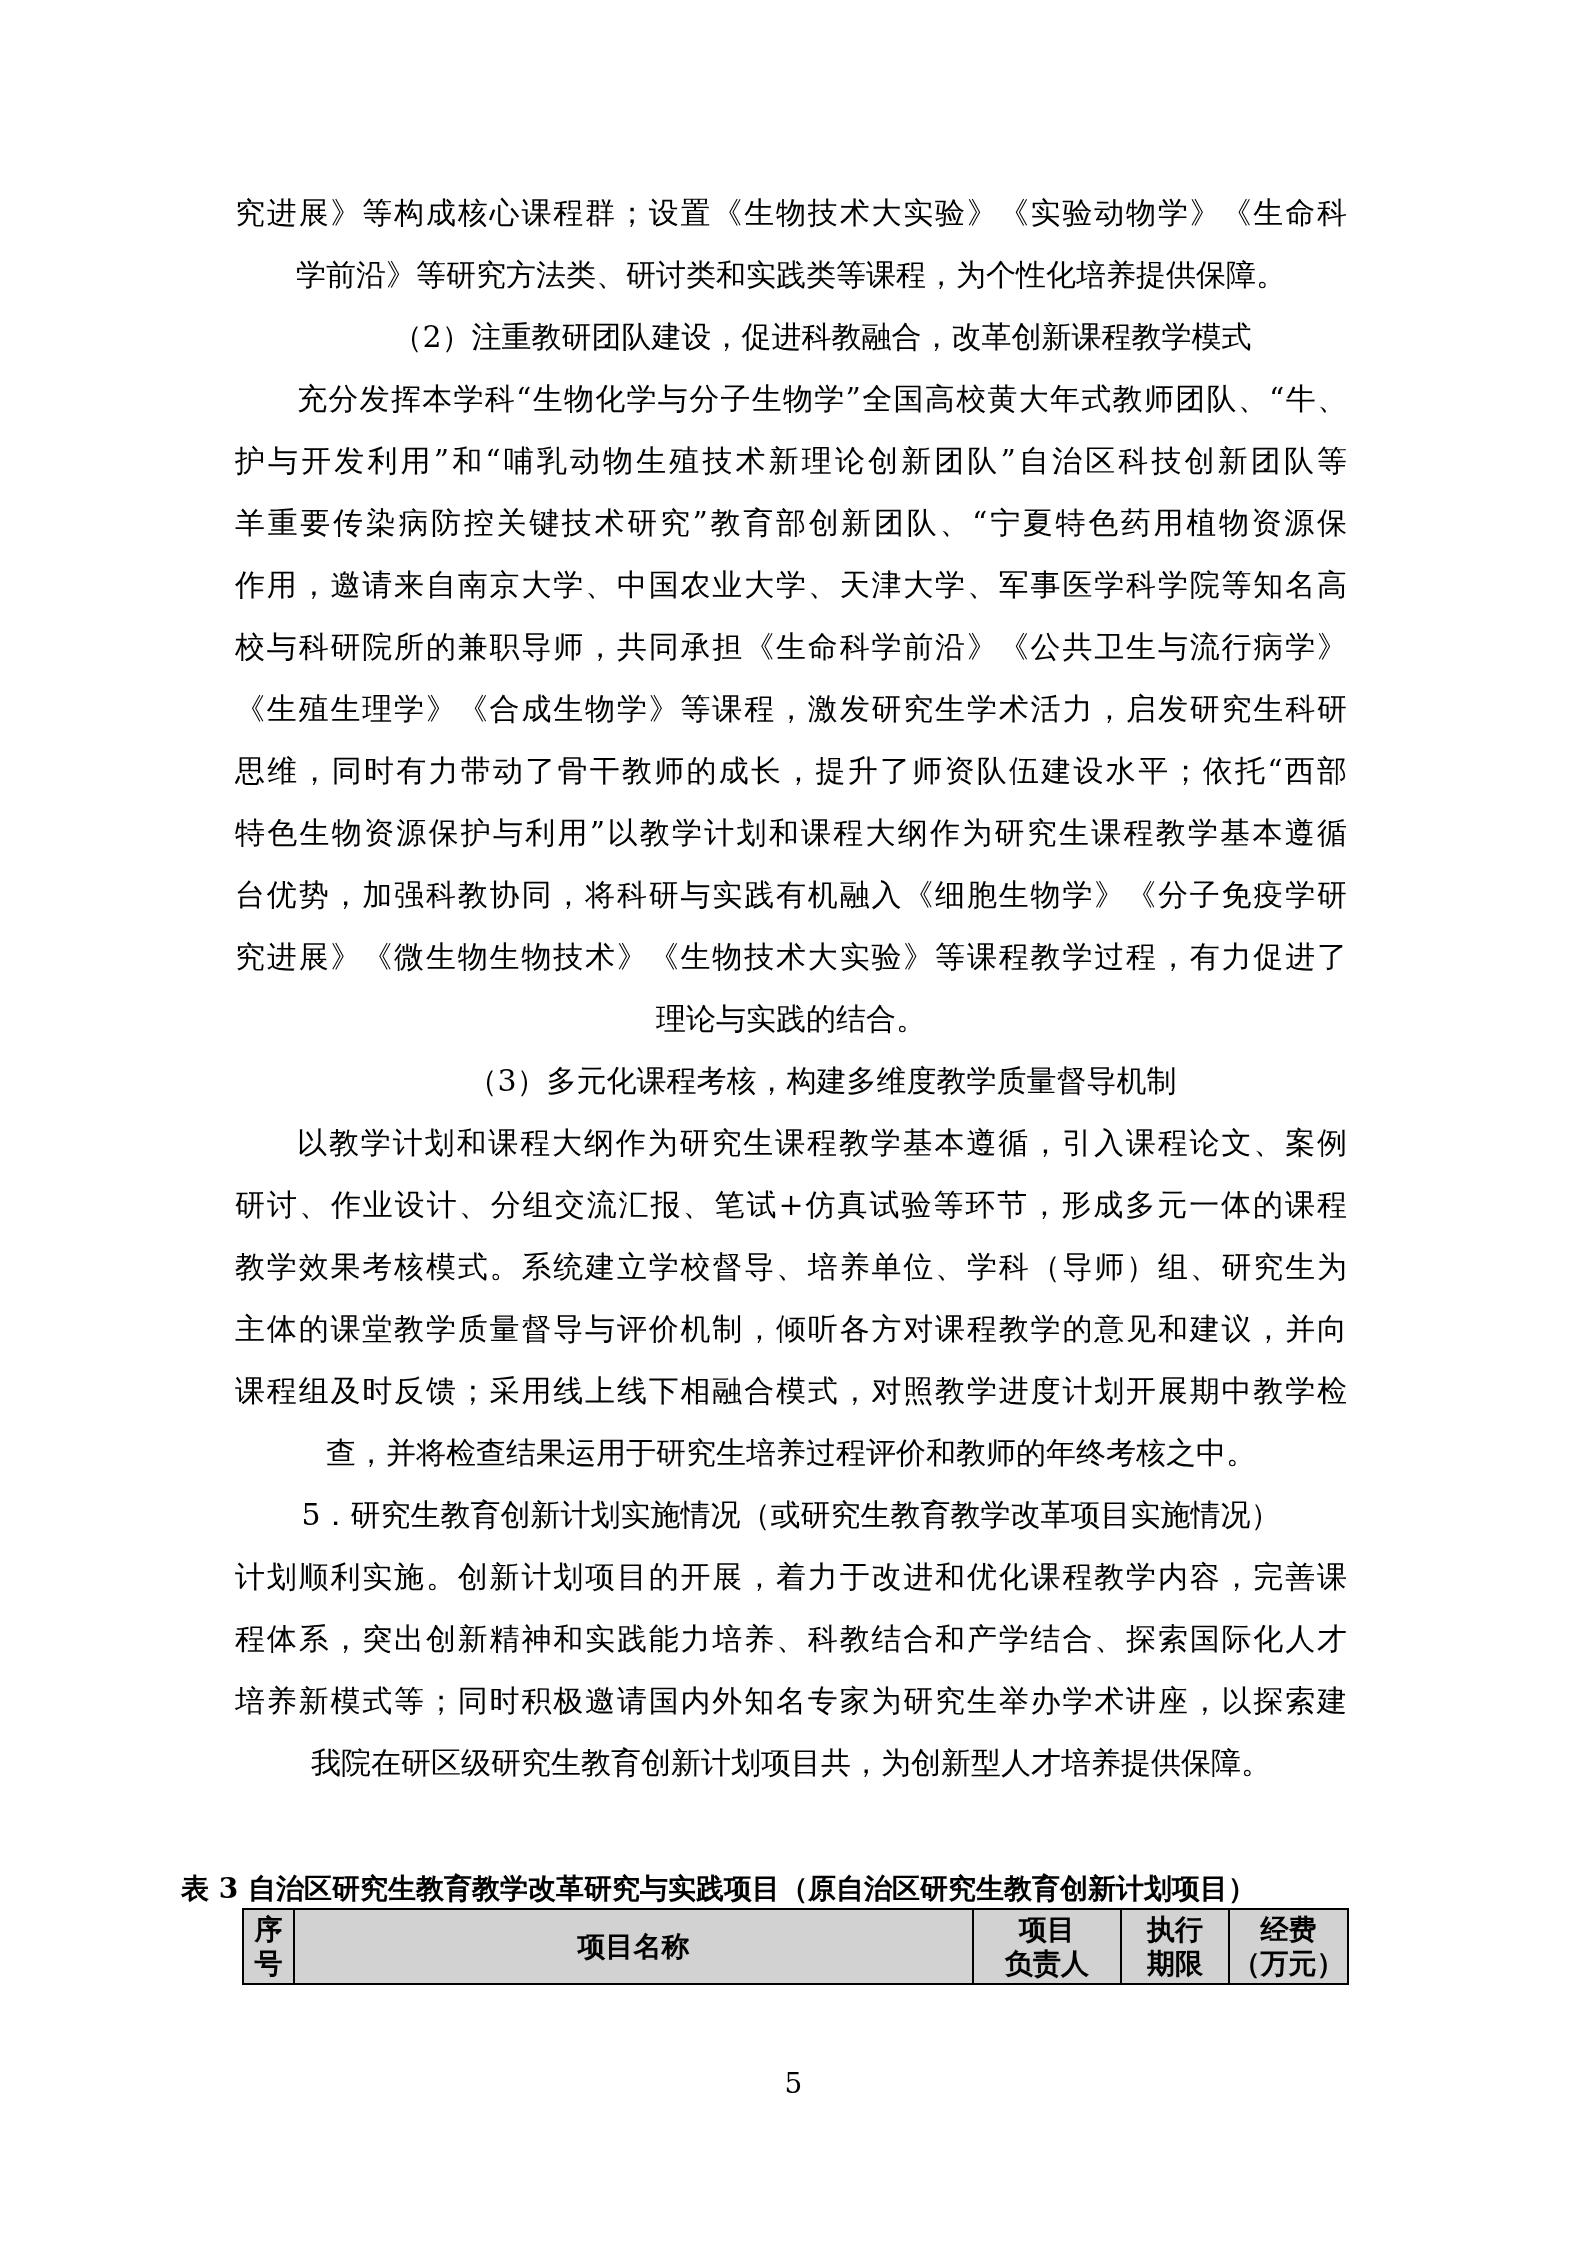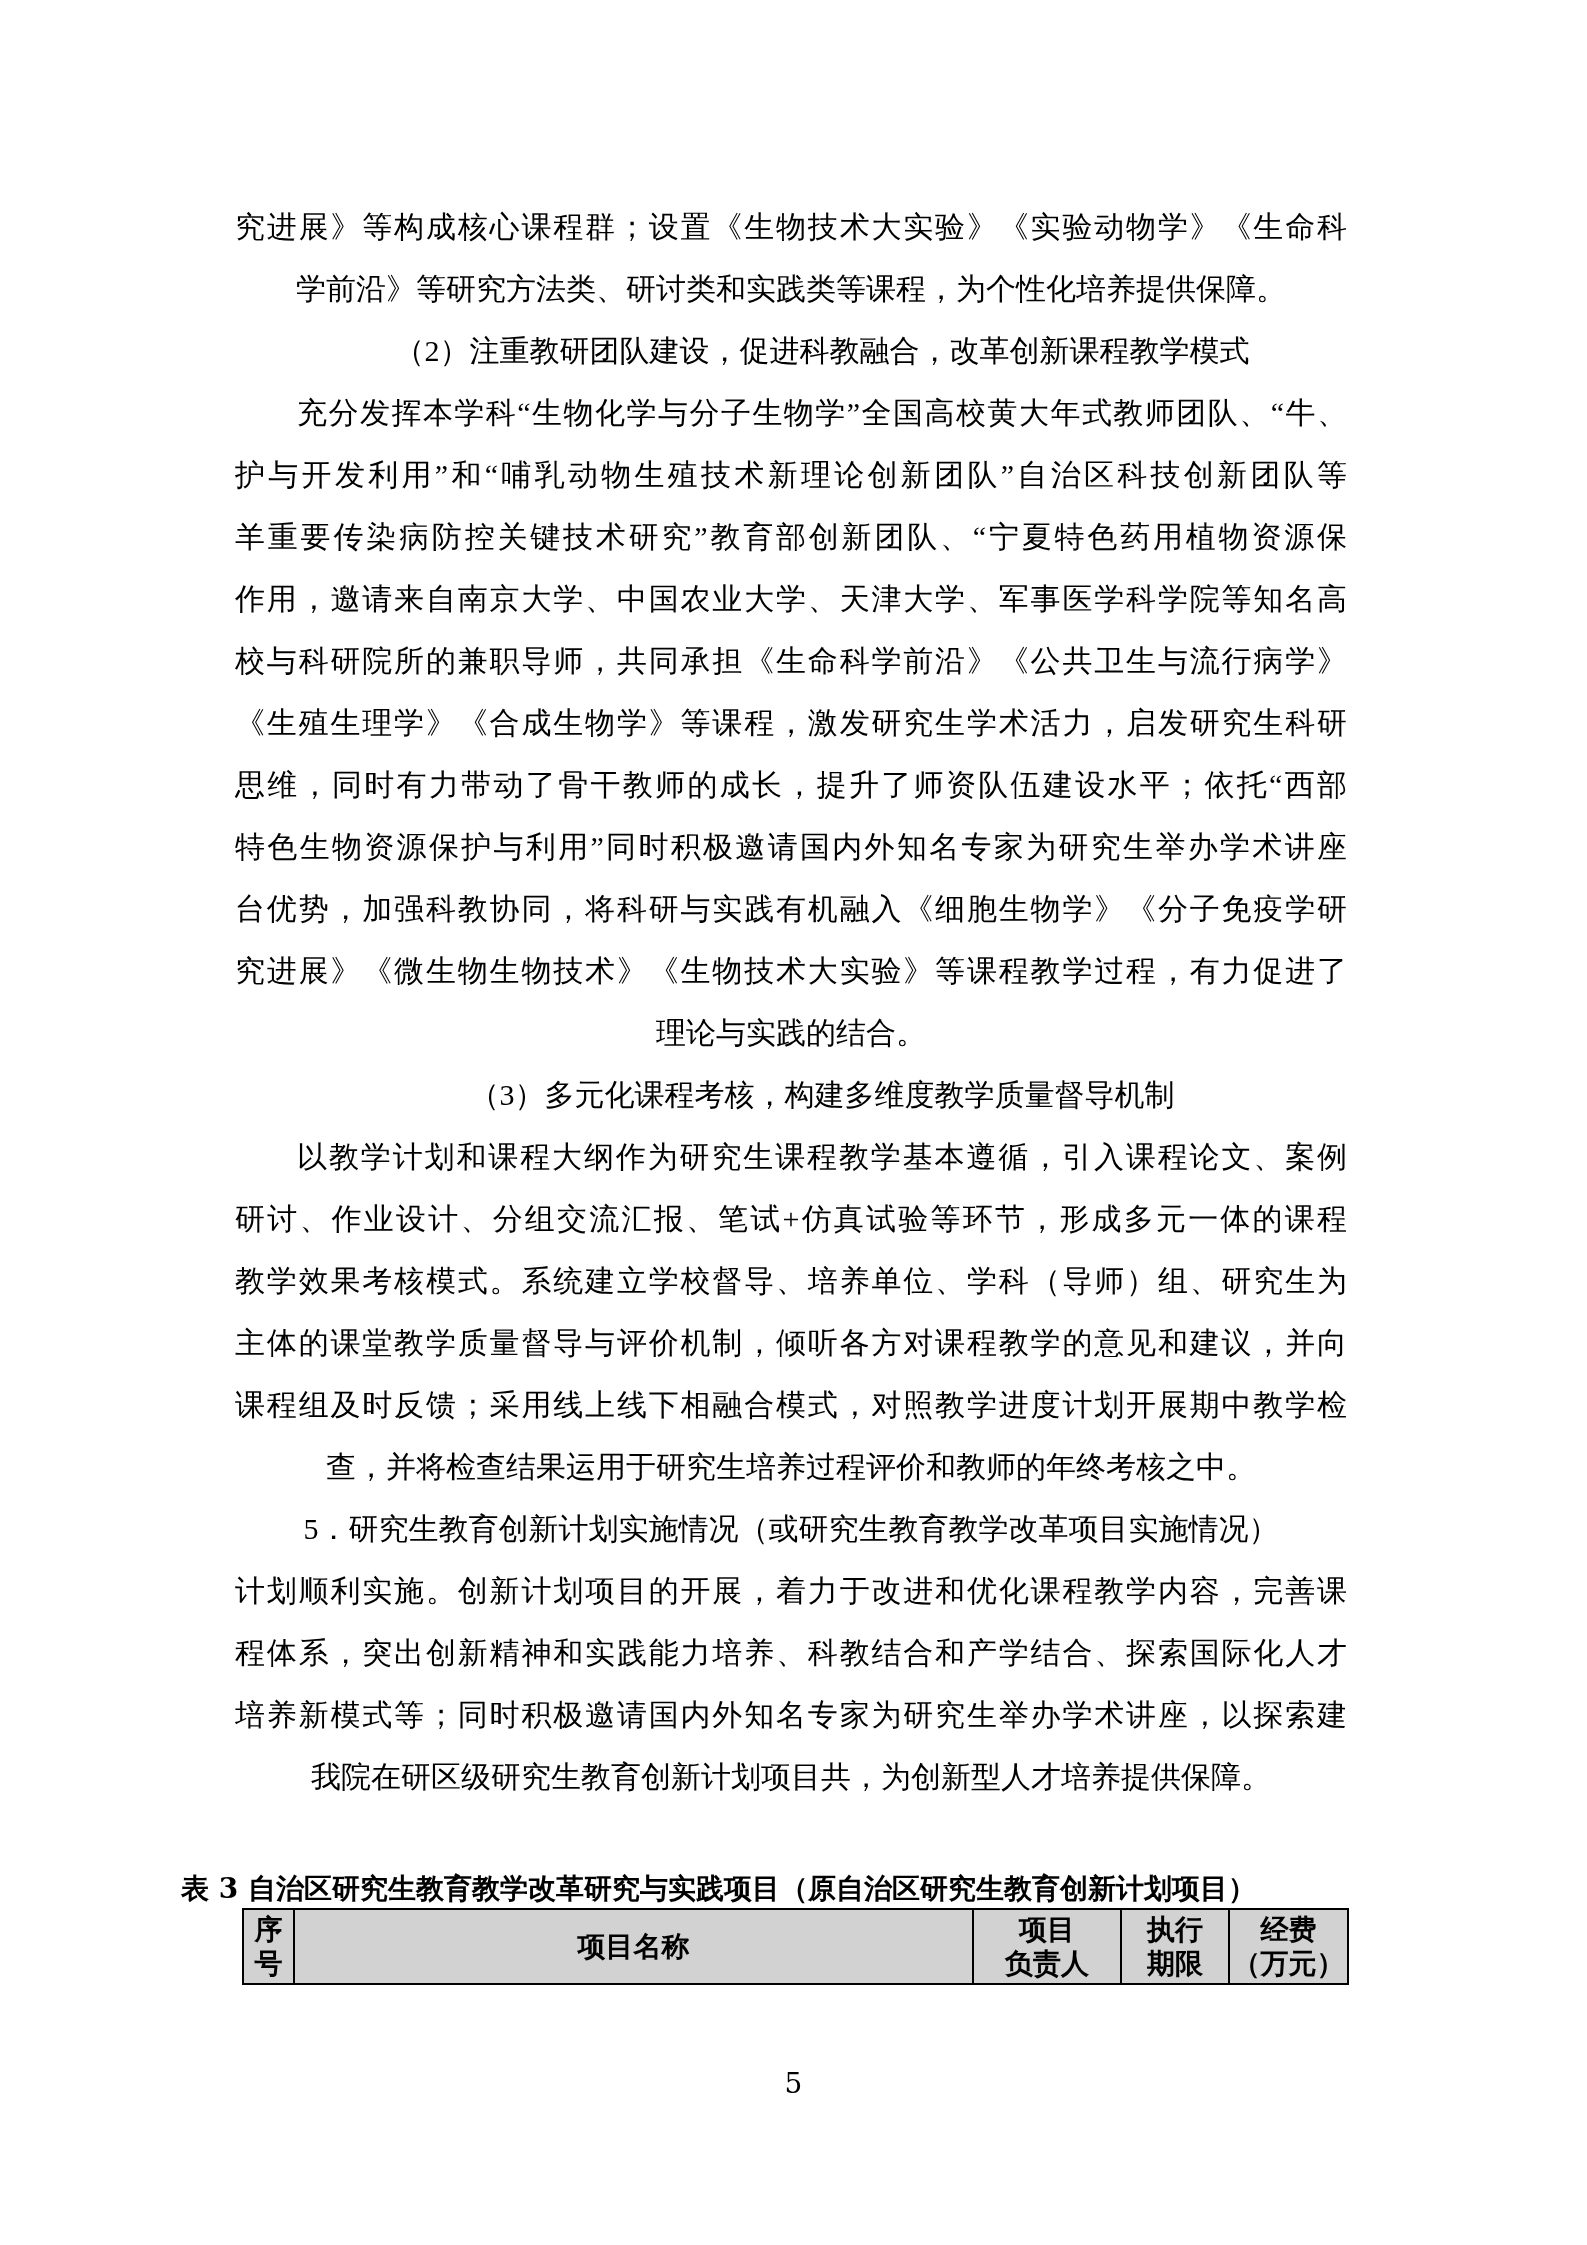--- a/index.html
+++ b/index.html
@@ -12,23 +12,22 @@
     width: 1587px;
     height: 2245px;
     background: var(--page-bg, #ffffff);
     font-family: "DejaVu Serif", "Liberation Serif", serif;
     color: var(--text-color, #000000);
     overflow: hidden;
   }
   .body-text {
     position: absolute;
     left: 235px;
-    top: 196px;
+    top: 182px;
     width: 1112px;
-    font-family: Liberation Serif, serif;
   }
   .line {
     height: 62px;
     line-height: 62px;
     font-size: 30px;
     white-space: nowrap;
     overflow: visible;
     text-align: center;
   }
   .line.just {
@@ -94,21 +93,21 @@
       <div class="line just">究进展》等构成核心课程群；设置《生物技术大实验》《实验动物学》《生命科</div>
       <div class="line">学前沿》等研究方法类、研讨类和实践类等课程，为个性化培养提供保障。</div>
       <div class="line indent">（2）注重教研团队建设，促进科教融合，改革创新课程教学模式</div>
       <div class="line indent just">充分发挥本学科“生物化学与分子生物学”全国高校黄大年式教师团队、“牛、</div>
       <div class="line just">护与开发利用”和“哺乳动物生殖技术新理论创新团队”自治区科技创新团队等</div>
       <div class="line just">羊重要传染病防控关键技术研究”教育部创新团队、“宁夏特色药用植物资源保</div>
       <div class="line just">作用，邀请来自南京大学、中国农业大学、天津大学、军事医学科学院等知名高</div>
       <div class="line just">校与科研院所的兼职导师，共同承担《生命科学前沿》《公共卫生与流行病学》</div>
       <div class="line just">《生殖生理学》《合成生物学》等课程，激发研究生学术活力，启发研究生科研</div>
       <div class="line just">思维，同时有力带动了骨干教师的成长，提升了师资队伍建设水平；依托“西部</div>
-      <div class="line just">特色生物资源保护与利用”同时积极邀请国内外知名专家为研究生举办学术讲座</div>
+      <div class="line just">特色生物资源保护与利用”以教学计划和课程大纲作为研究生课程教学基本遵循</div>
       <div class="line just">台优势，加强科教协同，将科研与实践有机融入《细胞生物学》《分子免疫学研</div>
       <div class="line just">究进展》《微生物生物技术》《生物技术大实验》等课程教学过程，有力促进了</div>
       <div class="line">理论与实践的结合。</div>
       <div class="line indent">（3）多元化课程考核，构建多维度教学质量督导机制</div>
       <div class="line indent just">以教学计划和课程大纲作为研究生课程教学基本遵循，引入课程论文、案例</div>
       <div class="line just">研讨、作业设计、分组交流汇报、笔试+仿真试验等环节，形成多元一体的课程</div>
       <div class="line just">教学效果考核模式。系统建立学校督导、培养单位、学科（导师）组、研究生为</div>
       <div class="line just">主体的课堂教学质量督导与评价机制，倾听各方对课程教学的意见和建议，并向</div>
       <div class="line just">课程组及时反馈；采用线上线下相融合模式，对照教学进度计划开展期中教学检</div>
       <div class="line">查，并将检查结果运用于研究生培养过程评价和教师的年终考核之中。</div>

